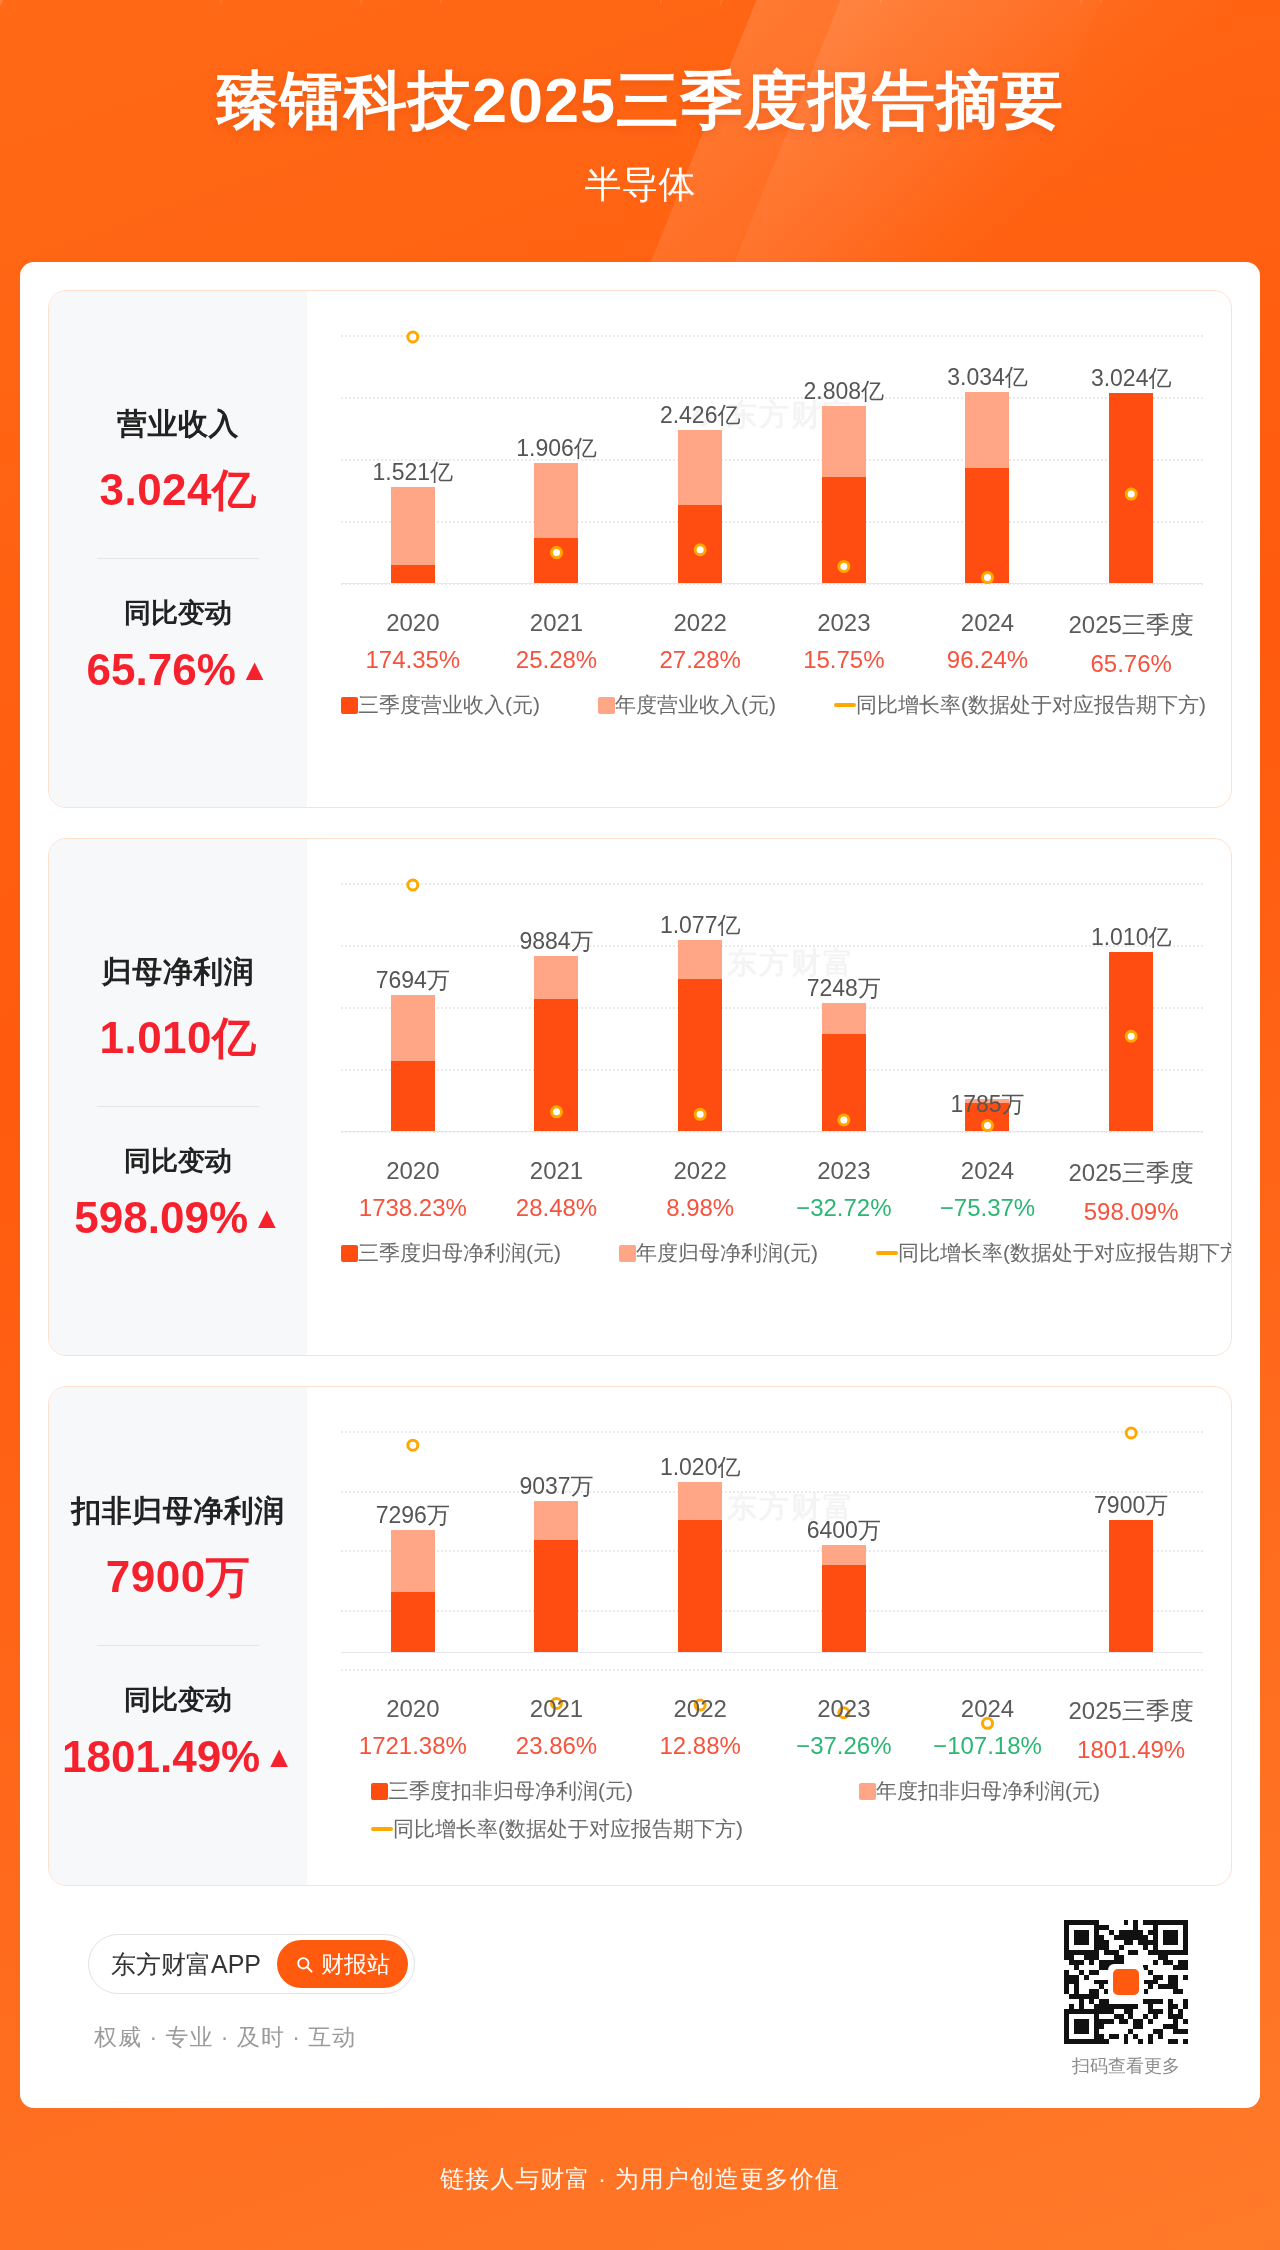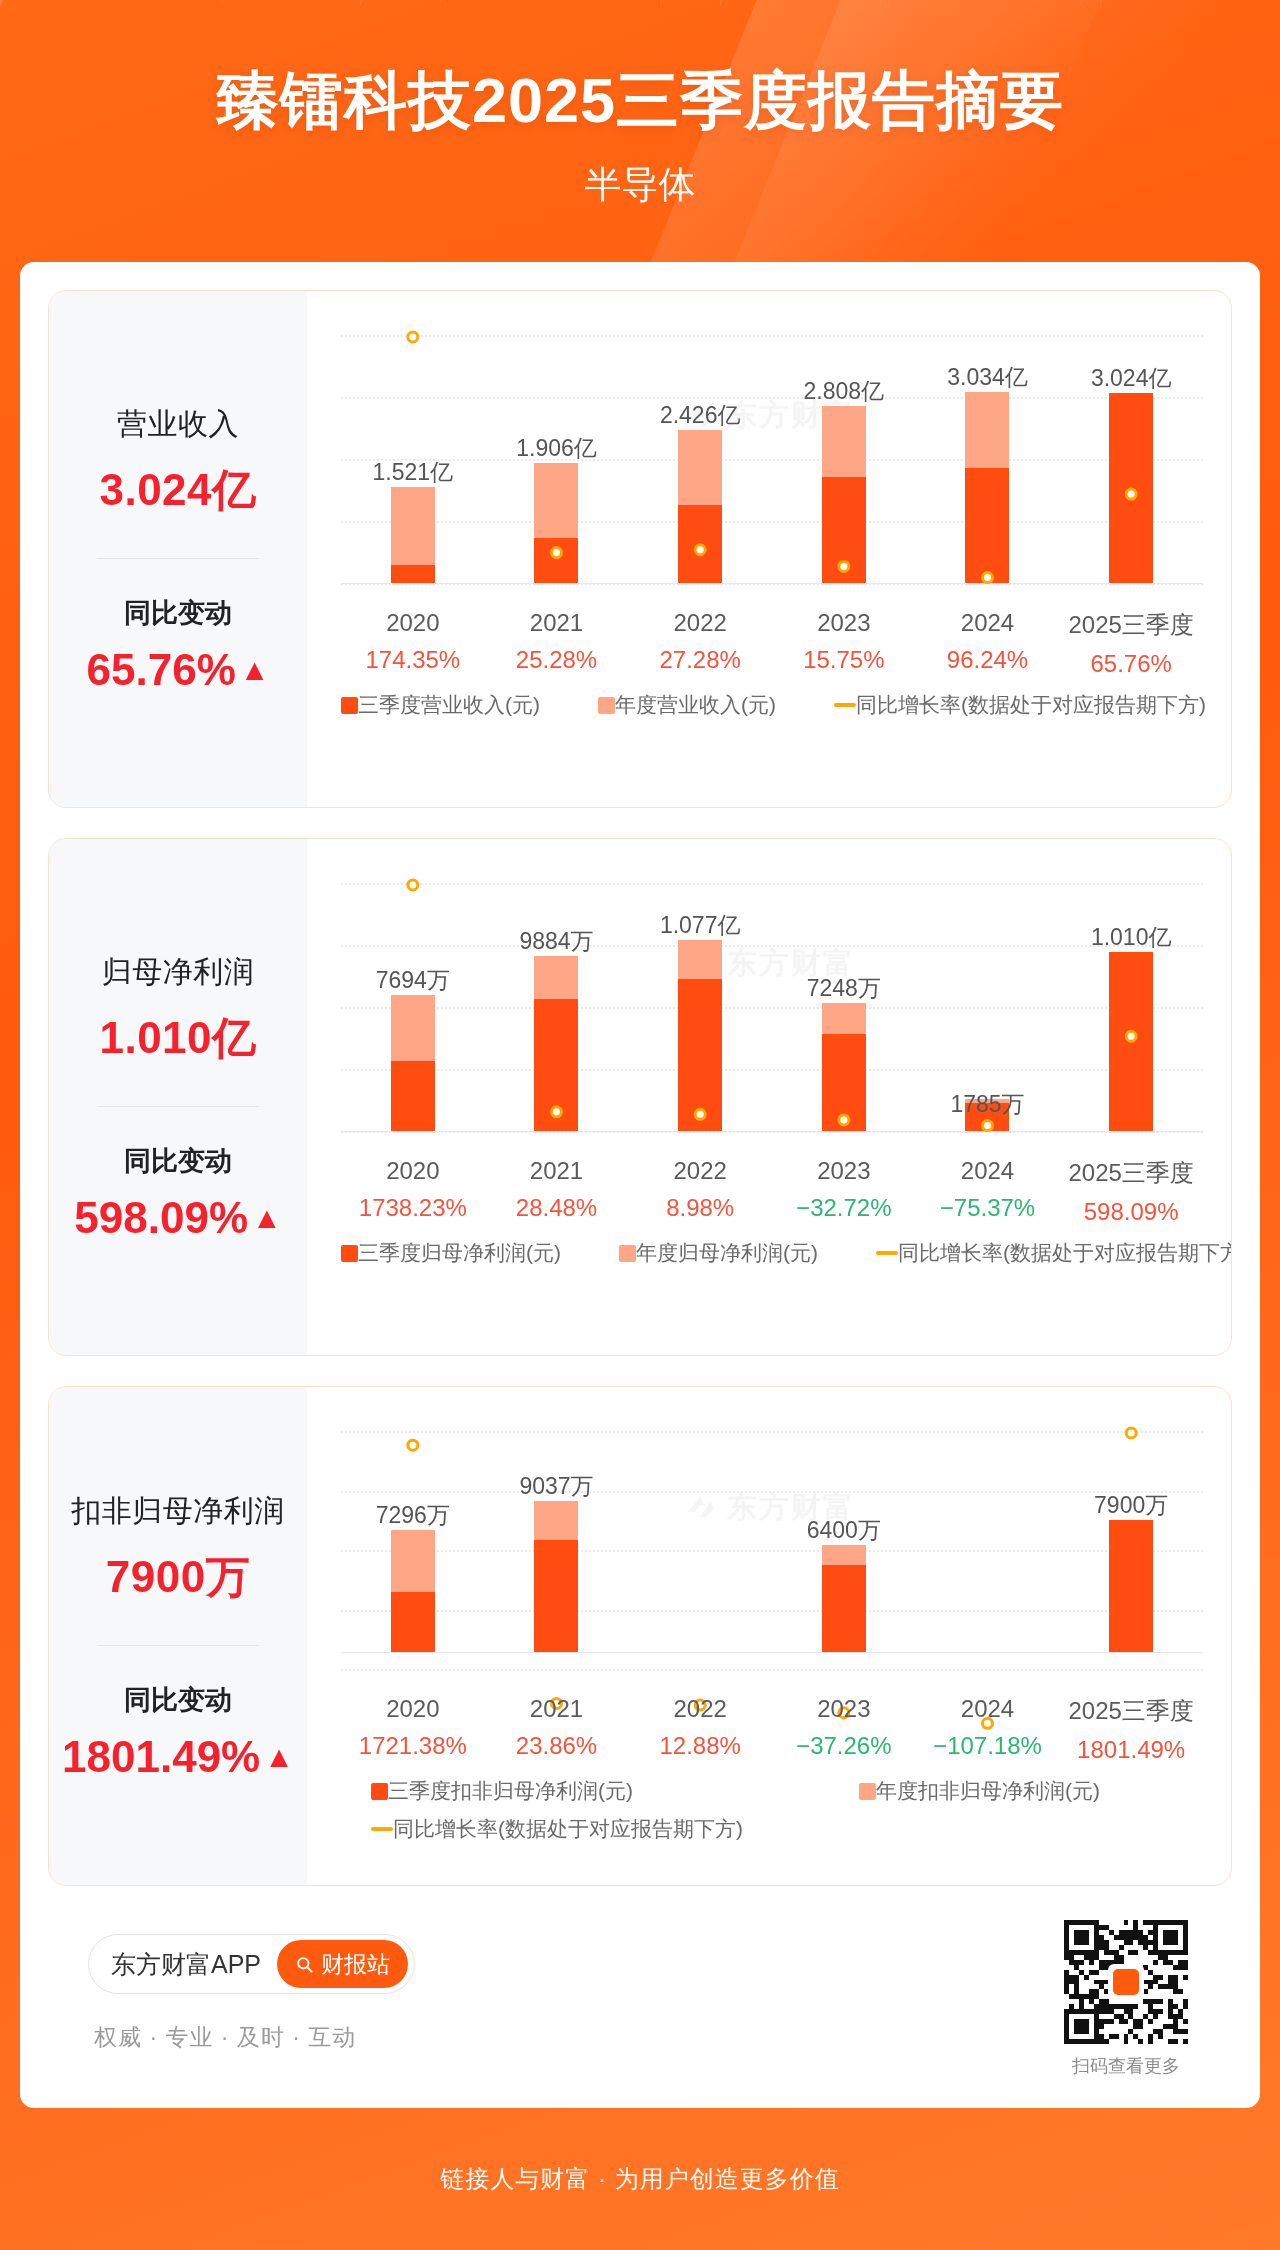--- a/index.html
+++ b/index.html
@@ -69,21 +69,21 @@
   #panel-1 { top: 576px; height: 518px; }
   #panel-2 { top: 1124px;height: 500px; }
 
   .side {
     width: 258px; flex: 0 0 258px;
     background: #f7f8fa;
     display: flex; flex-direction: column;
     align-items: center; justify-content: center;
     padding: 10px 0;
   }
-  .side-label { font-size: 30px; font-weight: 400; color: #222; letter-spacing:.5px; }
+  .side-label { font-size: 30px; font-weight: 700; color: #222; letter-spacing:.5px; }
   .side-value { font-size: 44px; font-weight: 700; color: #f5222d; margin-top: 16px; letter-spacing:.5px; }
   .side-sep { width: 162px; height: 1px; background: #e3e5e9; margin: 38px 0 36px; }
   .side-sub { font-size: 27px; font-weight: 700; color: #222; }
   .side-delta {
     font-size: 44px; font-weight: 700; color: #f5222d; margin-top: 14px;
     display: flex; align-items: center; justify-content: center;
   }
   .arrow-up { margin-left: 4px; font-size: 30px; line-height: 1; }
 
   .chartwrap { flex: 1; position: relative; }
@@ -445,20 +445,26 @@
               <div class="bar-outer" style="height: 121.683px; top: 99.468px; background: rgb(255, 166, 135);">
                 <div class="bar-inner" style="height: 60.041px; background: rgb(255, 77, 18);"></div>
               </div>
               <div class="bar-label" style="top: 69.468px;">7296万</div>
             </div>
             <div class="bar-col" style="left: 16.6667%; width: 16.6667%;">
               <div class="bar-outer" style="height: 150.72px; top: 70.4315px; background: rgb(255, 166, 135);">
                 <div class="bar-inner" style="height: 111.743px; background: rgb(255, 77, 18);"></div>
               </div>
               <div class="bar-label" style="top: 40.4315px;">9037万</div>
+            </div>
+            <div class="bar-col" style="left: 33.3333%; width: 16.6667%;">
+              <div class="bar-outer" style="height: 170.116px; top: 51.0349px; background: rgb(255, 166, 135);">
+                <div class="bar-inner" style="height: 131.757px; background: rgb(255, 77, 18);"></div>
+              </div>
+              <div class="bar-label" style="top: 21.0349px;">1.020亿</div>
             </div>
             <div class="bar-col" style="left: 50%; width: 16.6667%;">
               <div class="bar-outer" style="height: 106.74px; top: 114.412px; background: rgb(255, 166, 135);">
                 <div class="bar-inner" style="height: 86.7259px; background: rgb(255, 77, 18);"></div>
               </div>
               <div class="bar-label" style="top: 84.4115px;">6400万</div>
             </div>
             <div class="bar-col" style="left: 83.3333%; width: 16.6667%;">
               <div class="bar-outer" style="height: 131.757px; top: 89.3944px; background: rgb(255, 166, 135);">
                 <div class="bar-inner" style="height: 131.757px; background: rgb(255, 77, 18);"></div>

